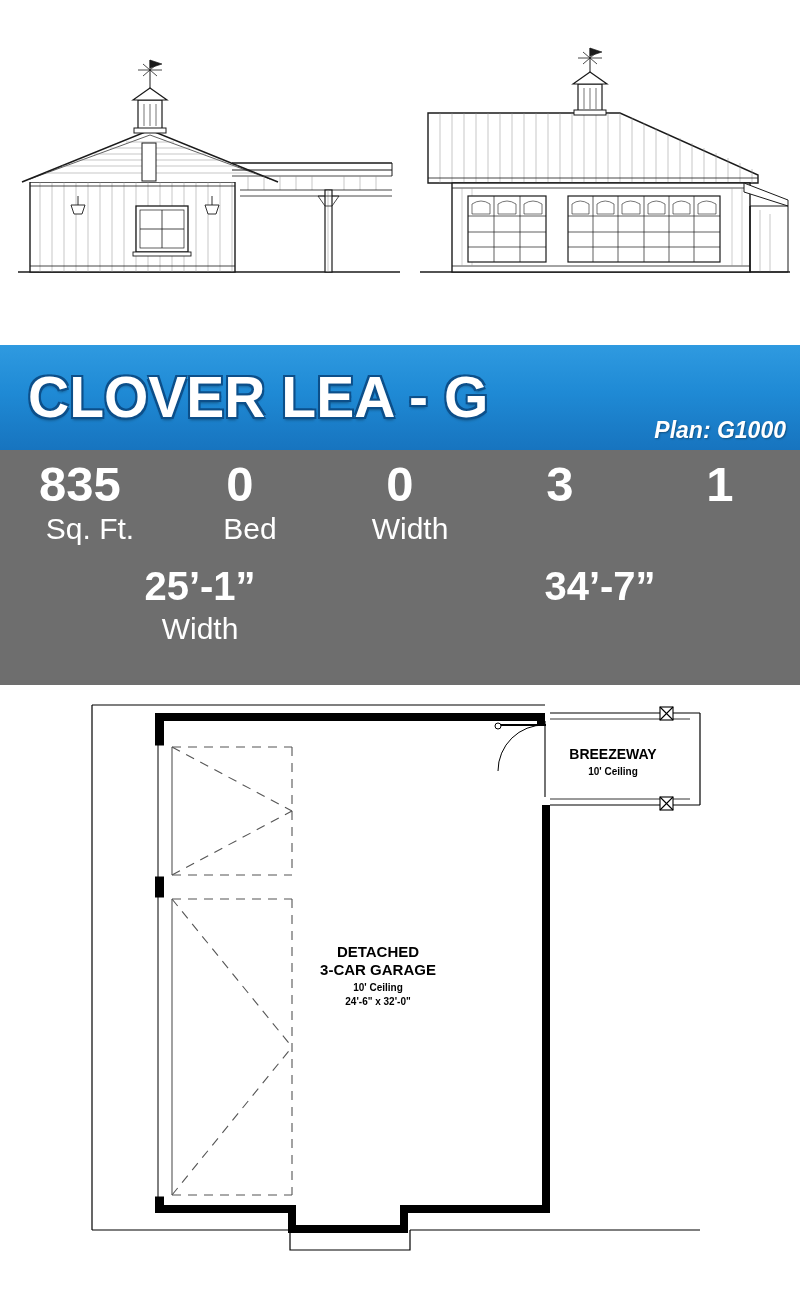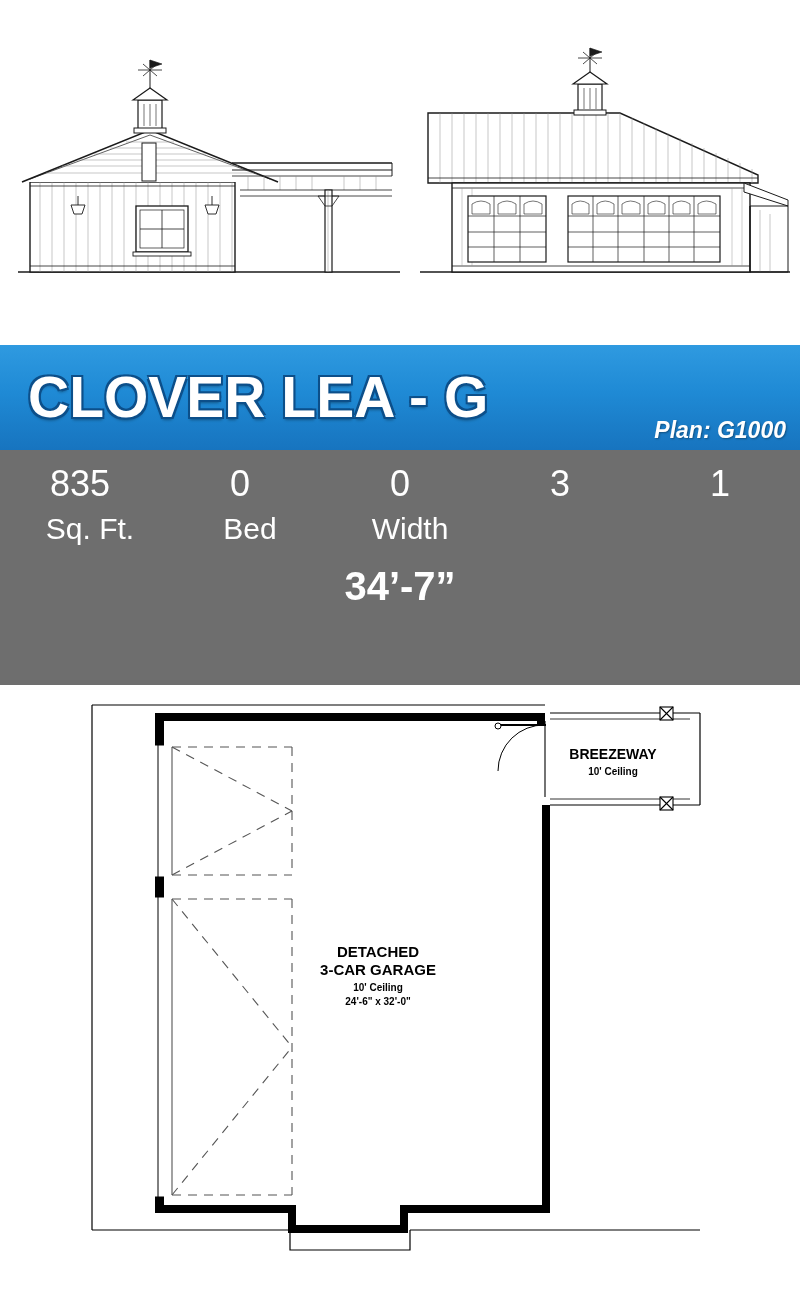--- a/index.html
+++ b/index.html
@@ -76,22 +76,22 @@
     display: flex;
     width: 800px;
     padding-top: 8px;
     box-sizing: border-box;
   }
   .stat {
     flex: 1 1 0;
     text-align: center;
   }
   .stat .value {
-    font-size: 36px;
-    font-weight: normal;
+    font-size: 49px;
+    font-weight: bold;
     line-height: 52px;
     white-space: nowrap;
   }
   .stat .label {
     font-size: 30px;
     line-height: 38px;
     white-space: nowrap;
     padding-left: 20px;
   }
   .stats-row-2 {
@@ -351,20 +351,24 @@
     </div>
     <div class="stat">
       <div class="value">3</div>
     </div>
     <div class="stat">
       <div class="value">1</div>
     </div>
   </div>
   <div class="stats-row-2">
     <div class="stat-wide">
+      <div class="value">25’-1”</div>
+      <div class="label">Width</div>
+    </div>
+    <div class="stat-wide">
       <div class="value">34’-7”</div>
     </div>
   </div>
 </div>
 
 <div class="floorplan">
   <svg class="fp-svg" width="800" height="615" viewBox="0 0 800 615">
     <rect x="0" y="0" width="800" height="615" fill="#ffffff"></rect>
 
     <g stroke="#000000" fill="none">

